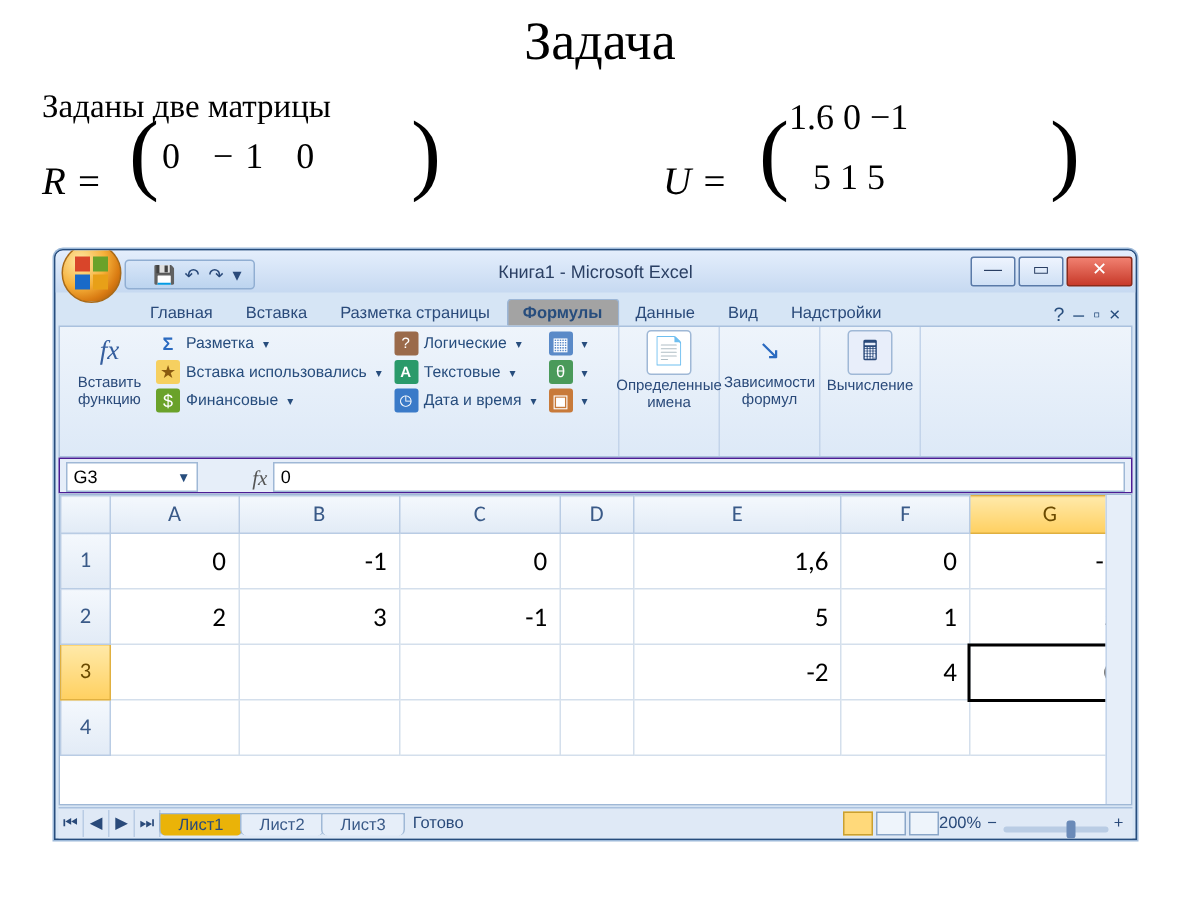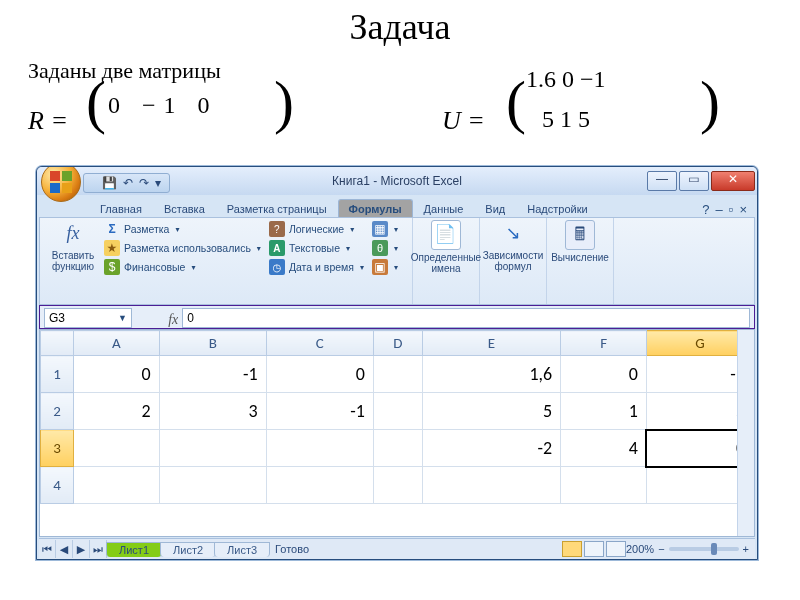--- a/index.html
+++ b/index.html
@@ -68,24 +68,24 @@
   table.grid th.sel{background:linear-gradient(#ffe9a8,#ffd060);color:#6a4a00;border-color:#e0b040}
   table.grid td{border:1px solid #d4dfec;height:36px;text-align:right;padding:0 8px 0 4px;vertical-align:middle}
   table.grid td.rowhdr{background:linear-gradient(#f4f8fd,#e2ebf6);border:1px solid #b9cce4;color:#3a5a88;text-align:center;font-size:15px;padding:0;width:30px}
   table.grid td.rowhdr.sel{background:linear-gradient(#ffe9a8,#ffd060);color:#6a4a00;border-color:#e0b040}
   .active-cell{outline:2px solid #000;outline-offset:-1px}
   th.corner{width:30px}
 
   
   .sheetbar{position:absolute;left:2px;right:2px;bottom:0;height:20px;background:#dfe9f6;border-top:1px solid #aac1de;display:flex;align-items:center;font-size:11px;color:#2a4a7a}
   .navbtn{width:16px;text-align:center;border-right:1px solid #b9cce4;height:18px;line-height:18px}
-  .sheettab{padding:1px 12px;background:#84cc16;border:1px solid #9fb8d6;border-bottom:none;border-radius:0 0 4px 4px;margin:0 -1px}
+  .sheettab{padding:1px 12px;background:#eab308;border:1px solid #9fb8d6;border-bottom:none;border-radius:0 0 4px 4px;margin:0 -1px}
   .sheettab.inactive{background:#e6eef9;color:#3a5a88}
   .status{flex:1;padding-left:6px}
-  .zoom{display:flex;align-items:center;gap:4px;padding-right:6px}
+  .zoom{display:flex;align-items:flex-end;gap:4px;padding-right:6px}
   .zoomtrack{width:70px;height:4px;background:#b9cce4;border-radius:2px;position:relative}
   .zoomtrack::after{content:"";position:absolute;left:60%;top:-4px;width:6px;height:12px;background:#6a8ab8;border-radius:2px}
   .viewbtn{width:18px;height:14px;border:1px solid #8aa6c8;background:#eef4fb;margin-left:2px}
   .viewbtn.on{background:#ffd97a;border-color:#caa030}
 
   .sbar-v{position:absolute;right:0;top:0;bottom:0;width:16px;background:#e6eef9;border-left:1px solid #c3d4ea}
 </style>
 </head>
 <body>
 <div class="slide">
@@ -147,21 +147,21 @@
           <div>Вставить функцию</div>
         </div>
         <div style="display:flex;flex-direction:column;gap:1px">
           <div class="smallrow">
                 <span class="ic16" style="color:#2a6ac0;font-weight:bold">Σ</span>
                 <span>Разметка</span>
                 <span class="dd">▾</span>
               </div>
           <div class="smallrow">
                 <span class="ic16" style="background:#f6d060;color:#8a5a10">★</span>
-                <span>Разметка использовались</span>
+                <span>Вставка использовались</span>
                 <span class="dd">▾</span>
               </div>
           <div class="smallrow">
                 <span class="ic16" style="background:#6aa22a;color:#fff">$</span>
                 <span>Финансовые</span>
                 <span class="dd">▾</span>
               </div>
         </div>
         <div style="display:flex;flex-direction:column;gap:1px;margin-left:4px">
           <div class="smallrow">

